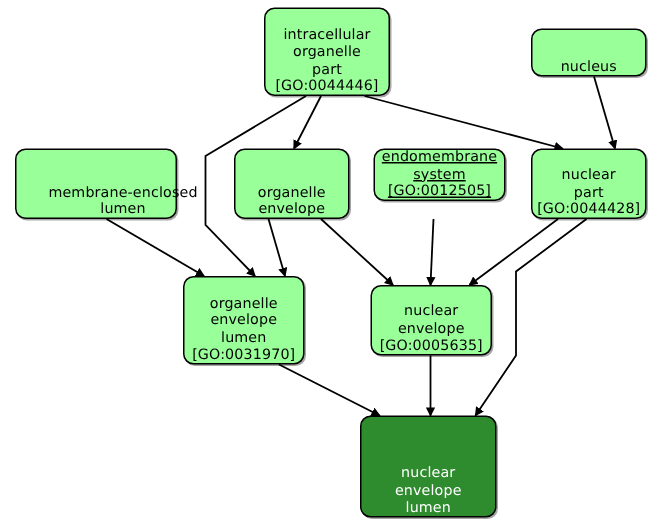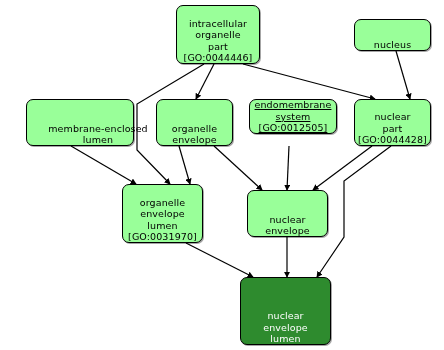--- a/index.html
+++ b/index.html
@@ -77,21 +77,21 @@
   <div id="node-layer">
       <div class="node" style="left: 176px; top: 5px; width: 84px; height: 59px;">
         <span class="ln">intracellular</span>
         <span class="ln">organelle</span>
         <span class="ln">part</span>
         <span class="ln">[GO:0044446]</span>
       </div>
       <div class="node" style="left: 354px; top: 19px; width: 77px; height: 32px;">
         <span class="ln">nucleus</span>
       </div>
-      <div class="node" style="left: 26px; top: 99px; width: 108px; height: 47px; padding-left: 36px;">
+      <div class="node" style="left: 10px; top: 99px; width: 108px; height: 47px; padding-left: 36px;">
         <span class="ln">membrane-enclosed</span>
         <span class="ln">lumen</span>
       </div>
       <div class="node" style="left: 156px; top: 99px; width: 77px; height: 47px;">
         <span class="ln">organelle</span>
         <span class="ln">envelope</span>
       </div>
       <div class="node" style="left: 249px; top: 99px; width: 88px; height: 35px; text-decoration: underline;">
         <span class="ln">endomembrane</span>
         <span class="ln">system</span>
@@ -104,20 +104,21 @@
       </div>
       <div class="node" style="left: 122px; top: 184px; width: 81px; height: 59px;">
         <span class="ln">organelle</span>
         <span class="ln">envelope</span>
         <span class="ln">lumen</span>
         <span class="ln">[GO:0031970]</span>
       </div>
       <div class="node" style="left: 247px; top: 190px; width: 81px; height: 47px;">
         <span class="ln">nuclear</span>
         <span class="ln">envelope</span>
+        <span class="ln">[GO:0005635]</span>
       </div>
       <div class="node dark" style="left: 240px; top: 277px; width: 91px; height: 68px;">
         <span class="ln">nuclear</span>
         <span class="ln">envelope</span>
         <span class="ln">lumen</span>
       </div>
     </div>
 </div>
 
 </body></html>

